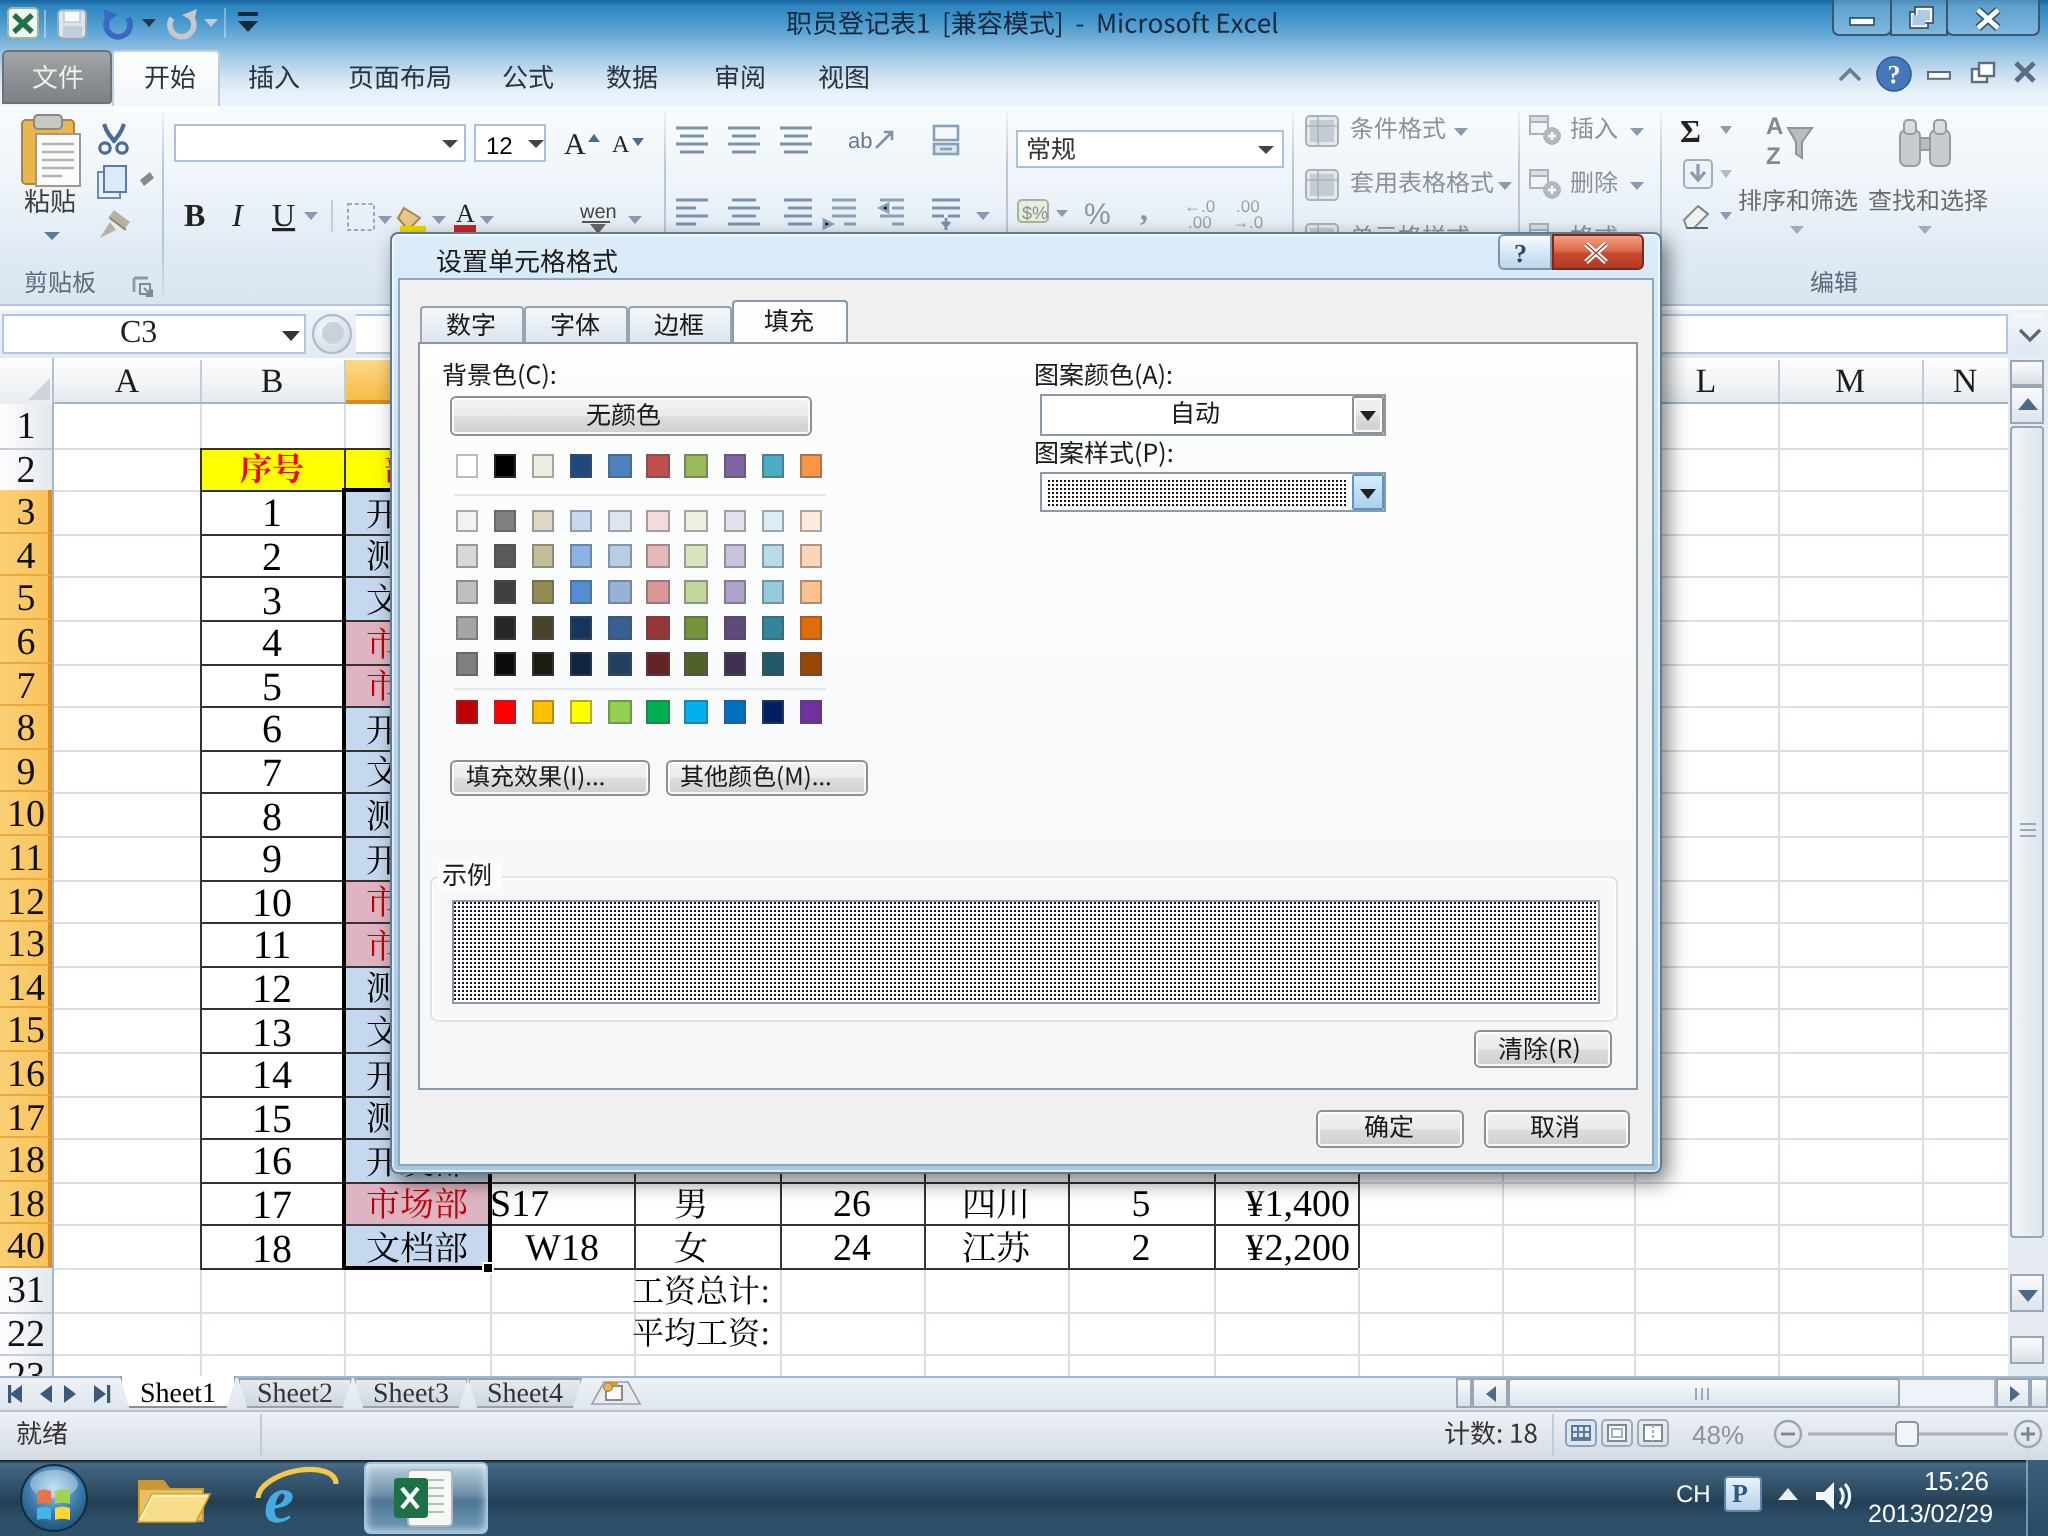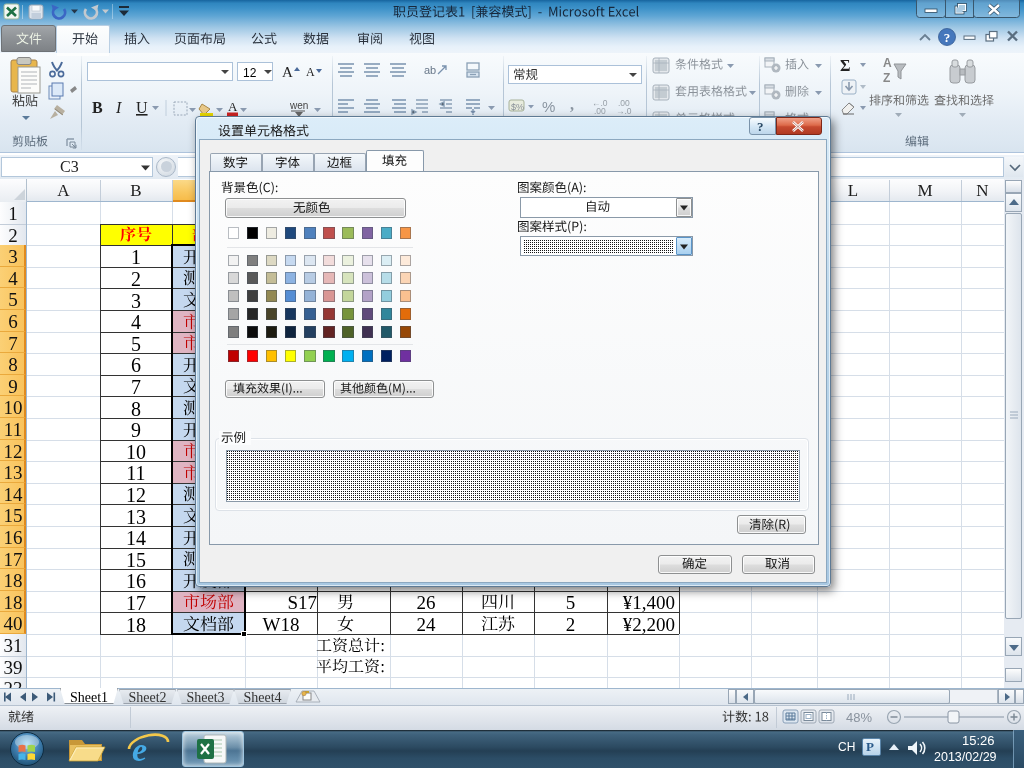--- a/index.html
+++ b/index.html
@@ -542,21 +542,21 @@
     <div class="abs" style="left:0;top:548.6px;width:26px;text-align:center;font:19px 'Liberation Serif';color:#111">17</div>
     <div class="abs" style="left:0;top:569.2px;width:26px;height:21.6px;background:linear-gradient(90deg,#fbd075,#f9c35c);border-bottom:1px solid #eaa93c;border-right:2px solid #e08a1e"></div>
     <div class="abs" style="left:0;top:570.2px;width:26px;text-align:center;font:19px 'Liberation Serif';color:#111">18</div>
     <div class="abs" style="left:0;top:590.8px;width:26px;height:21.6px;background:linear-gradient(90deg,#fbd075,#f9c35c);border-bottom:1px solid #eaa93c;border-right:2px solid #e08a1e"></div>
     <div class="abs" style="left:0;top:591.8px;width:26px;text-align:center;font:19px 'Liberation Serif';color:#111">18</div>
     <div class="abs" style="left:0;top:612.4px;width:26px;height:21.6px;background:linear-gradient(90deg,#fbd075,#f9c35c);border-bottom:1px solid #eaa93c;border-right:2px solid #e08a1e"></div>
     <div class="abs" style="left:0;top:613.4px;width:26px;text-align:center;font:19px 'Liberation Serif';color:#111">40</div>
     <div class="abs" style="left:0;top:655.6px;width:26px;height:1px;background:#c3cdd9"></div>
     <div class="abs" style="left:0;top:635.0px;width:26px;text-align:center;font:19px 'Liberation Serif';color:#111">31</div>
     <div class="abs" style="left:0;top:677.2px;width:26px;height:1px;background:#c3cdd9"></div>
-    <div class="abs" style="left:0;top:656.6px;width:26px;text-align:center;font:19px 'Liberation Serif';color:#111">39</div>
+    <div class="abs" style="left:0;top:656.6px;width:26px;text-align:center;font:19px 'Liberation Serif';color:#111">22</div>
     <div class="abs" style="left:0;top:698.8px;width:26px;height:1px;background:#c3cdd9"></div>
     <div class="abs" style="left:0;top:678.2px;width:26px;text-align:center;font:19px 'Liberation Serif';color:#111">23</div>
     <div class="abs" style="left:100px;top:223.6px;width:1px;height:410.4px;background:#333"></div>
     <div class="abs" style="left:172px;top:223.6px;width:1px;height:410.4px;background:#333"></div>
     <div class="abs" style="left:245px;top:223.6px;width:1px;height:410.4px;background:#333"></div>
     <div class="abs" style="left:317px;top:223.6px;width:1px;height:410.4px;background:#333"></div>
     <div class="abs" style="left:390px;top:223.6px;width:1px;height:410.4px;background:#333"></div>
     <div class="abs" style="left:462px;top:223.6px;width:1px;height:410.4px;background:#333"></div>
     <div class="abs" style="left:534px;top:223.6px;width:1px;height:410.4px;background:#333"></div>
     <div class="abs" style="left:607px;top:223.6px;width:1px;height:410.4px;background:#333"></div>
@@ -752,21 +752,21 @@
     <div class="abs" style="left:173px;top:613.4px;width:71px;height:20.6px;background:#c5d8ef"></div>
     <div style="position:absolute;left:183.0px;top:615.0px;width:0;height:0">
       <svg width="53" height="23" style="position:absolute;left:0;top:0;overflow:visible" fill="#000">
         <use href="#g77" transform="translate(0.0,15.0) scale(0.01700,-0.01700)"></use>
         <use href="#g78" transform="translate(17.0,15.0) scale(0.01700,-0.01700)"></use>
         <use href="#g74" transform="translate(34.0,15.0) scale(0.01700,-0.01700)"></use>
       </svg>
     </div>
     <div class="abs" style="left:171px;top:243.7px;width:75px;height:391.8px;border:2px solid #000"></div>
     <div class="abs" style="left:241px;top:631.0px;width:6px;height:6px;background:#000;border:1px solid #fff"></div>
-    <div class="abs" style="left:245px;top:592.4px;width:72px;text-align:right;font:19px 'Liberation Serif';color:#000">S17</div>
+    <div class="abs" style="left:245px;top:592.4px;width:72px;text-align:left;font:19px 'Liberation Serif';color:#000">S17</div>
     <div style="position:absolute;left:336.5px;top:593.4px;width:0;height:0">
       <svg width="19" height="23" style="position:absolute;left:0;top:0;overflow:visible" fill="#000">
         <use href="#g81" transform="translate(0.0,15.0) scale(0.01700,-0.01700)"></use>
       </svg>
     </div>
     <div class="abs" style="left:390px;top:592.4px;width:72px;text-align:center;font:19px 'Liberation Serif';color:#000">26</div>
     <div style="position:absolute;left:481.0px;top:593.4px;width:0;height:0">
       <svg width="36" height="23" style="position:absolute;left:0;top:0;overflow:visible" fill="#000">
         <use href="#g82" transform="translate(0.0,15.0) scale(0.01700,-0.01700)"></use>
         <use href="#g83" transform="translate(17.0,15.0) scale(0.01700,-0.01700)"></use>

